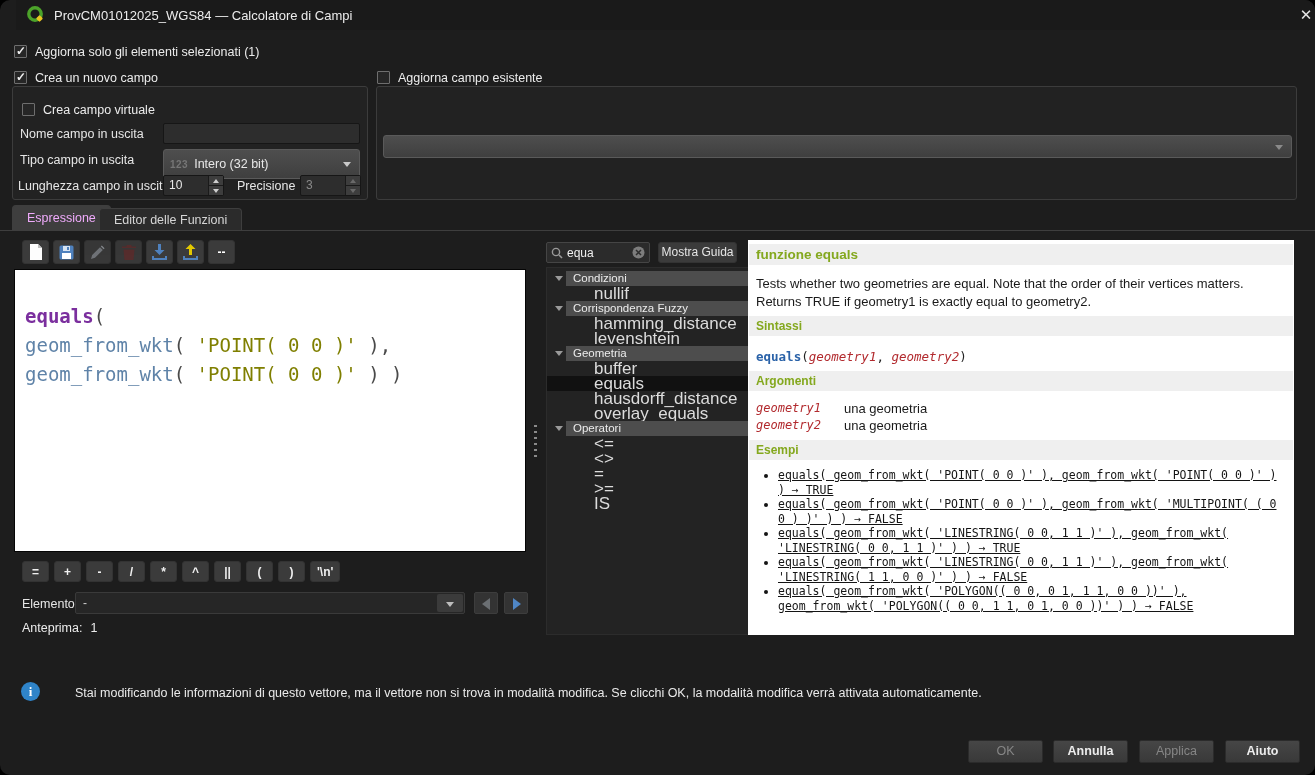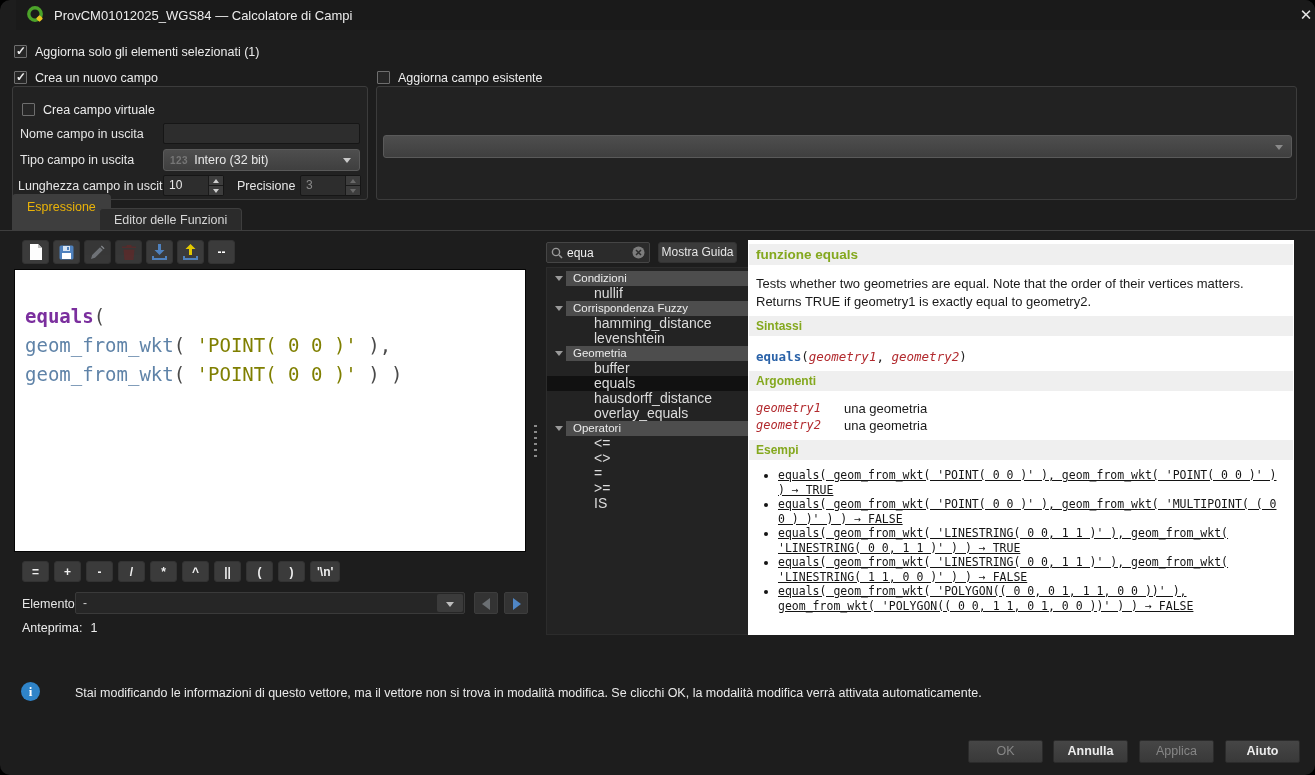--- a/index.html
+++ b/index.html
@@ -34,21 +34,21 @@
   .spin-up,.spin-down { flex:1; background:#3d3d3d; position:relative; }
   .spin-up { border-bottom:1px solid #1a1a1a; }
   .spin-up::after { content:""; position:absolute; left:4px; top:3px; border-left:3px solid transparent; border-right:3px solid transparent; border-bottom:4px solid #cfcfcf; }
   .spin-down::after { content:""; position:absolute; left:4px; top:3px; border-left:3px solid transparent; border-right:3px solid transparent; border-top:4px solid #cfcfcf; }
   .spinbox.disabled .spin-up::after { border-bottom-color:#6a6a6a; }
   .spinbox.disabled .spin-down::after { border-top-color:#6a6a6a; }
 
   
   .tabbar { position:absolute; left:0; top:207px; width:100%; height:24px; border-bottom:1px solid #3e3e3e; }
   .tab { position:absolute; bottom:0; height:22px; padding:0 14px; font-size:12.5px; line-height:22px; color:#d6d6d6; background:#2b2b2b; border:1px solid #3e3e3e; border-bottom:none; border-radius:4px 4px 0 0; }
-  .tab.active { height:36px; line-height:24px; background:#3e3e3e; color:#eab308; }
+  .tab.active { height:25px; line-height:24px; background:#3e3e3e; color:#f0abfc; }
 
   
   .exp-toolbar { position:absolute; left:22px; top:240px; display:flex; gap:4px; }
   .tool-btn { width:27px; height:24px; background:#3b3b3b; border:1px solid #333; border-radius:3px; display:flex; align-items:center; justify-content:center; color:#fff; font-size:12px; font-weight:bold; }
   .tool-btn.disabled { opacity:.9; }
   .editor { position:absolute; left:14px; top:269px; width:512px; height:283px; background:#ffffff; border:1px solid #050505; padding:32px 0 0 10px; font-family:"DejaVu Sans Mono", monospace; font-size:19px; line-height:29px; }
   .tok-fn { color:#7b2f9e; font-weight:bold; }
   .tok-id { color:#5f83a8; }
   .tok-p  { color:#4a4a4a; }
   .tok-str{ color:#7f7f00; }
@@ -71,21 +71,21 @@
      background:repeating-linear-gradient(#8a8a8a 0 2px, transparent 2px 6px); }
 
   
   .search-box { position:absolute; left:546px; top:242px; width:104px; height:21px; background:#2b2b2b; border:1px solid #454545; border-radius:2px; display:flex; align-items:center; padding:0 4px; gap:4px; }
   .search-box input { flex:1; width:50px; background:transparent; border:none; outline:none; color:#f0f0f0; font-size:12px; font-family:"Liberation Sans",sans-serif; }
   .guide-btn { position:absolute; left:658px; top:242px; width:79px; height:21px; background:#3b3b3b; border:1px solid #333; border-radius:3px; color:#e5e5e5; font-size:12px; text-align:center; line-height:19px; }
   .tree { position:absolute; left:546px; top:267px; width:227px; height:368px; background:#232323; border:1px solid #2c2c2c; overflow:hidden; padding-top:3px; }
   .tree-group { position:relative; height:15px; margin-bottom:0; }
   .tree-group .tree-arrow { position:absolute; left:8px; top:5px; width:0; height:0; border-left:4px solid transparent; border-right:4px solid transparent; border-top:5px solid #9a9a9a; }
   .tree-group .tree-band { position:absolute; left:19px; right:0; top:0; bottom:0; background:#4d4d4d; color:#ececec; font-size:11.5px; line-height:15px; padding-left:7px; }
-  .tree-item { height:15px; color:#dcdcdc; font-size:14px; line-height:15px; padding-left:47px; white-space:nowrap; }
+  .tree-item { height:15px; color:#dcdcdc; font-size:17px; line-height:15px; padding-left:47px; white-space:nowrap; }
   .tree-item.selected { background:#111111; }
 
   
   .help { position:absolute; left:748px; top:240px; width:546px; height:395px; background:#ffffff; color:#1a1a1a; overflow:hidden; }
   .band { background:#efefef; margin:6px 1px 0 1px; padding:3px 7px; font-weight:bold; }
   .band.title { color:#84a81e; font-size:13.5px; margin-top:4px; }
   .band.sec { color:#84a81e; font-size:12px; }
   .help-desc { font-size:13px; line-height:17.5px; margin:10px 8px 4px 8px; }
   .syntax-line { font-family:"DejaVu Sans Mono", monospace; font-size:12.5px; margin:13px 8px 7px 8px; }
   .syn-fn { color:#2a62a8; font-weight:bold; }
@@ -132,21 +132,21 @@
   </div>
 
   <div class="groupbox" style="left:12px; top:86px; width:356px; height:114px;"></div>
   <div class="checkbox" style="left:22px; top:102px;">
     <span class="cb-box"></span>
     <span class="cb-label">Crea campo virtuale</span>
   </div>
   <span class="form-label" style="left:20px; top:127px;">Nome campo in uscita</span>
   <input class="text-input" style="left: 163px; top: 123px; width: 197px; height: 21px;" value="">
   <span class="form-label" style="left:20px; top:153px;">Tipo campo in uscita</span>
-  <div class="combo" style="left:163px; top:149px; width:197px; height:22px;">
+  <div class="combo" style="left:163px; top:149px; width:197px; height:30px;">
     <span class="type-badge">123</span>
     <span>Intero (32 bit)</span>
     <span class="arrow"></span>
   </div>
   <span class="form-label" style="left:18px; top:179px;">Lunghezza campo in uscita</span>
   <div class="spinbox" style="left:163px; top:175px; width:61px; height:21px;">
     <span class="spin-val">10</span>
     <span class="spin-btns">
         <span class="spin-up"></span>
         <span class="spin-down"></span>

